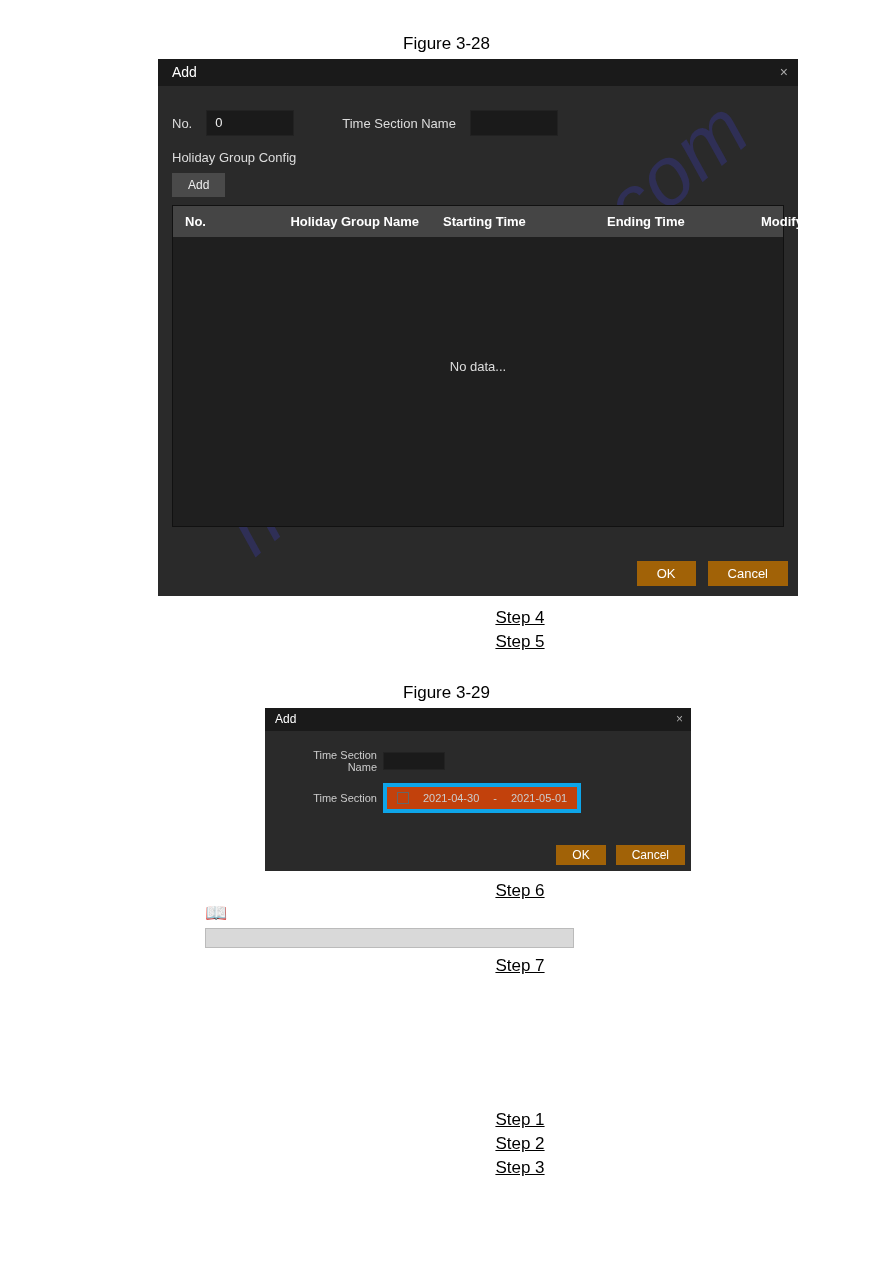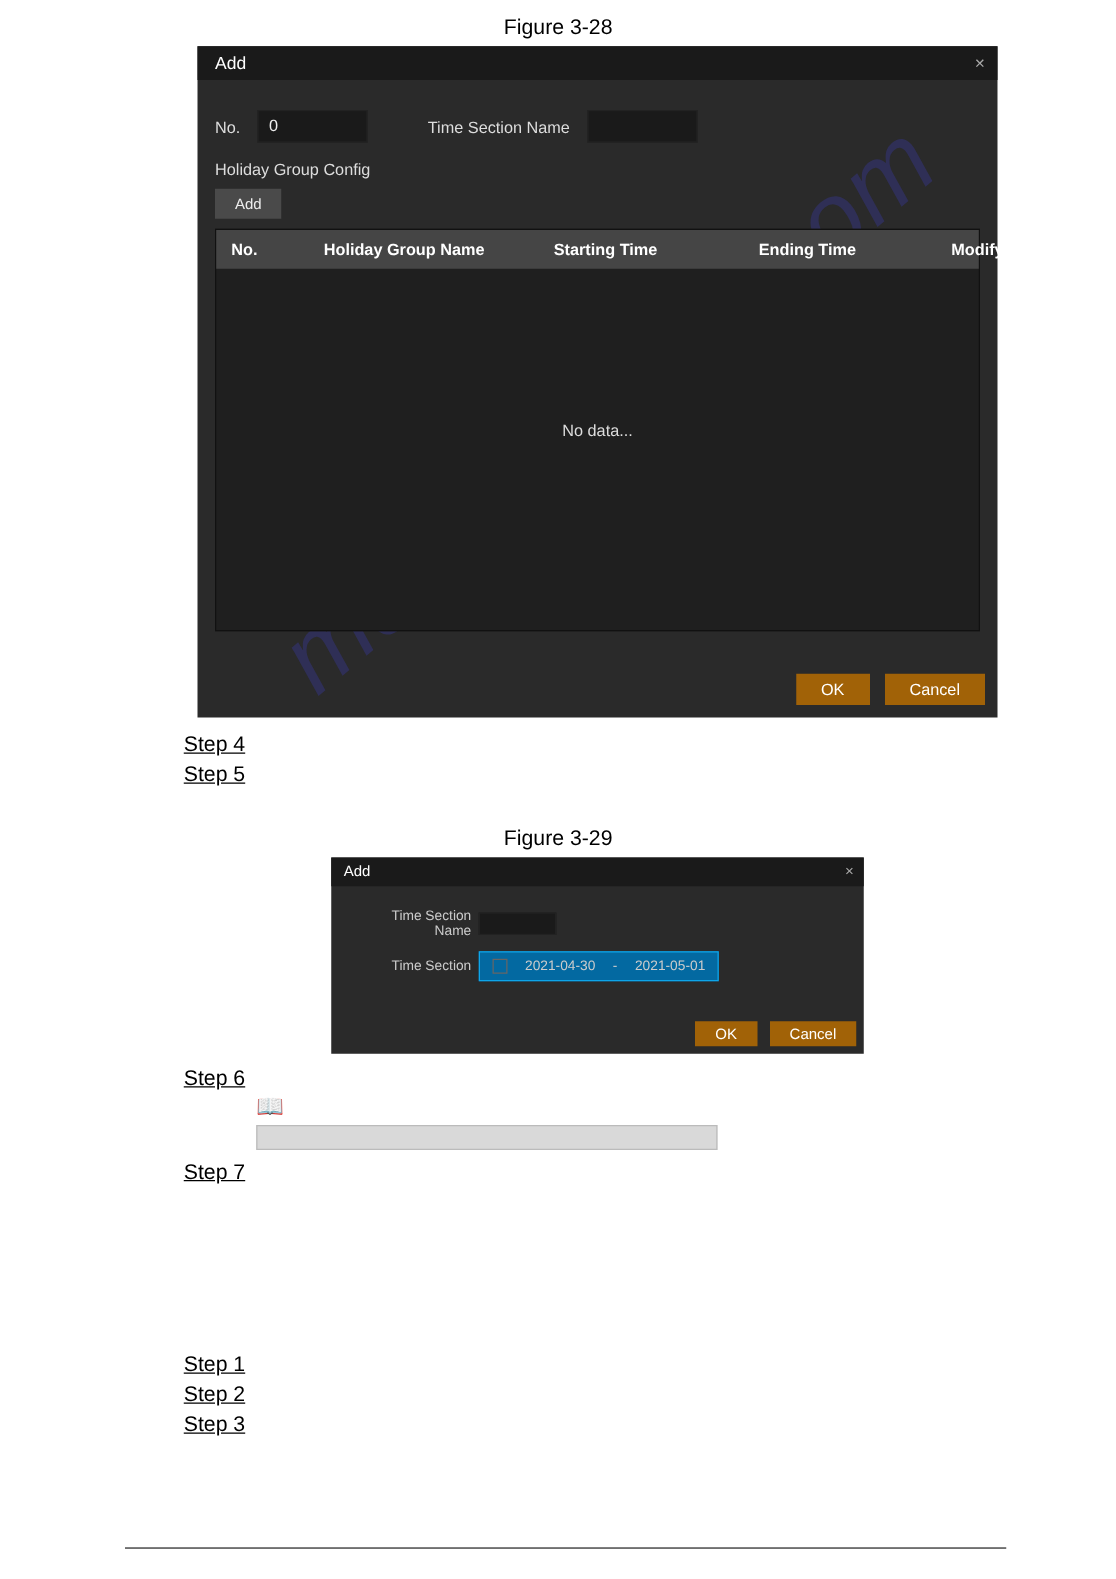--- a/index.html
+++ b/index.html
@@ -12,21 +12,21 @@
   }
   .page {
     width: 893px;
     padding: 0;
     position: relative;
   }
   .caption {
     text-align: center;
     font-size: 17px;
     margin: 0 auto;
-    padding-top: 12px;
+    padding-top: 34px;
     padding-bottom: 5px;
     width: 640px;
   }
   
   .dialog1 {
     width: 640px;
     margin-left: 158px;
     background: #2a2a2a;
     color: #fff;
     font-size: 13px;
@@ -94,21 +94,21 @@
   .d1-thead {
     display: flex;
     background: #454545;
     color: #fff;
     font-size: 13px;
     font-weight: 600;
     padding: 8px 0;
   }
   .d1-th { padding: 0 12px; }
   .d1-th.no { flex: 0 0 50px; }
-  .d1-th.hgn { flex: 0 0 160px; }
+  .d1-th.hgn { flex: 0 0 160px; text-align: right; }
   .d1-th.st  { flex: 0 0 140px; }
   .d1-th.et  { flex: 0 0 130px; }
   .d1-th.mod { flex: 0 0 70px; }
   .d1-th.del { flex: 0 0 60px; }
   .d1-nodata {
     position: absolute;
     top: 50%;
     left: 50%;
     transform: translate(-50%, -50%);
     color: #ddd;
@@ -127,20 +127,21 @@
     color: #fff;
     font-size: 13px;
     padding: 5px 20px;
     border: none;
     cursor: pointer;
   }
   
   .steps {
     margin-left: 147px;
     font-size: 17px;
+    text-align: center;
   }
   .step {
     text-decoration: underline;
     display: block;
     line-height: 1.4;
   }
   
   .dialog2 {
     width: 426px;
     margin-left: 265px;
@@ -177,22 +178,22 @@
     color: #ccc;
     font-size: 11px;
   }
   .d2-input {
     background: #1a1a1a;
     border: 1px solid #222;
     height: 16px;
     width: 60px;
   }
   .d2-daterange {
-    background: #0369a1;
-    border: 1px solid #0ea5e9;
+    background: #c2410c;
+    border: 4px solid #0ea5e9;
     height: 18px;
     display: flex;
     align-items: center;
     gap: 14px;
     padding: 2px 10px;
     color: #ccc;
     font-size: 11px;
   }
   .d2-cal {
     display: inline-block;

